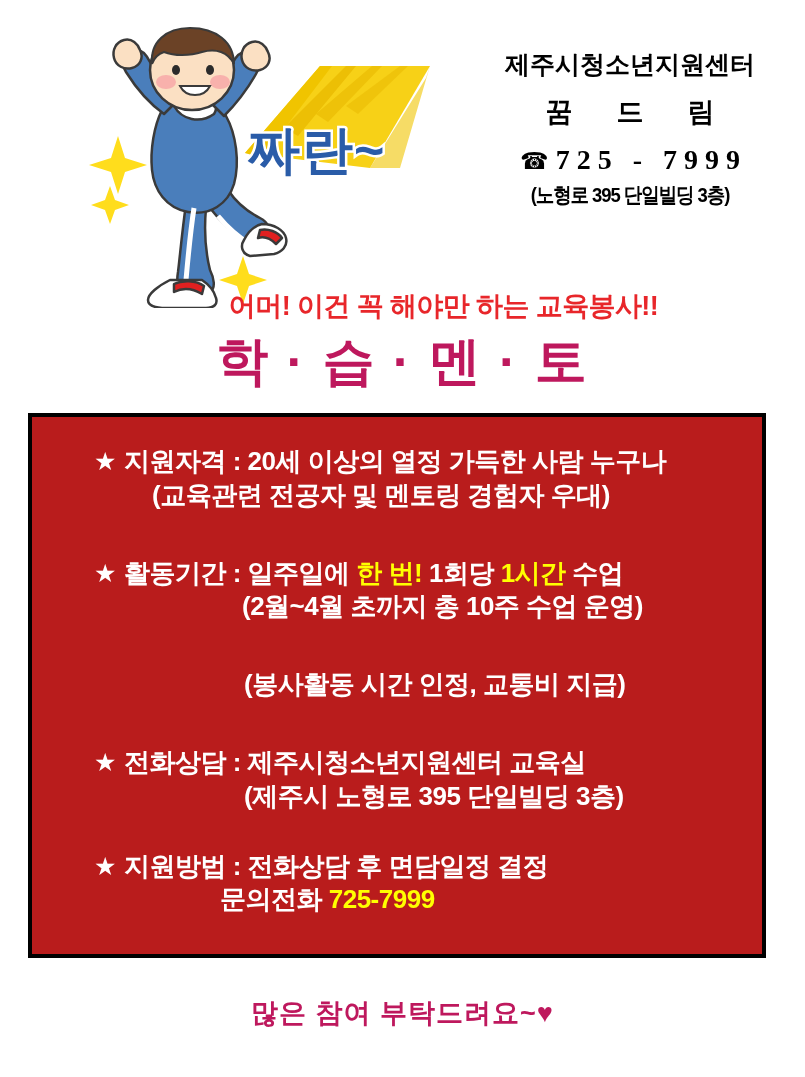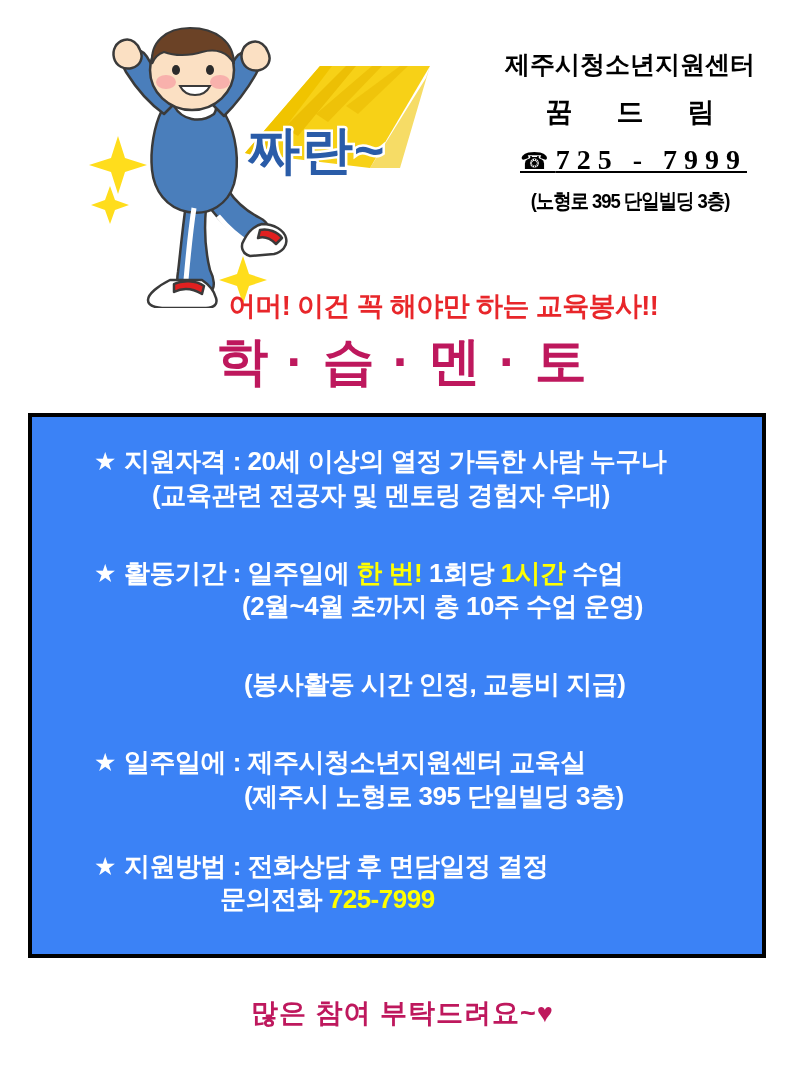--- a/index.html
+++ b/index.html
@@ -40,22 +40,21 @@
     font-size: 27px;
     letter-spacing: 44px;
     text-indent: 44px;
     margin-bottom: 20px;
   }
   #org-phone {
     font-family: "Liberation Serif", "DejaVu Serif", serif;
     font-size: 28px;
     letter-spacing: 7px;
     text-indent: 7px;
-    margin-bottom: 16px;
-    text-decoration: underline;
+    margin-bottom: 10px;
   }
   #org-phone .tel-glyph {
     font-family: "DejaVu Sans", sans-serif;
     font-size: 23px;
   }
   #org-address {
     font-size: 21px;
     letter-spacing: -1.2px;
     transform: scaleX(0.88);
     transform-origin: center;
@@ -99,21 +98,21 @@
   }
 
   
   #info-box {
     position: absolute;
     top: 413px;
     left: 28px;
     width: 738px;
     height: 545px;
     box-sizing: border-box;
-    background: #3b82f6;
+    background: #b91c1c;
     border: 4px solid #000000;
     padding: 28px 0 0 0;
   }
   .info-row {
     position: relative;
     color: #ffffff;
     margin-bottom: 20px;
   }
   .row-first {
     display: block;
@@ -267,21 +266,21 @@
   </div>
 
   <div class="info-row" id="row-3">
     <span class="row-second">
       <span class="row-parts"><span>(봉사활동 시간 인정, 교통비 지급)</span></span>
     </span>
   </div>
 
   <div class="info-row" id="row-4">
     <span class="row-first">
-      <span class="bullet-star">★</span><span class="row-label">일주일에 :</span><span class="row-parts"><span> 제주시청소년지원센터 교육실</span></span>
+      <span class="bullet-star">★</span><span class="row-label">전화상담 :</span><span class="row-parts"><span> 제주시청소년지원센터 교육실</span></span>
     </span>
     <span class="row-second">
       <span class="row-parts"><span>(제주시 노형로  395 단일빌딩 3층)</span></span>
     </span>
   </div>
 
   <div class="info-row" id="row-5">
     <span class="row-first">
       <span class="bullet-star">★</span><span class="row-label">지원방법 :</span><span class="row-parts"><span> 전화상담 후 면담일정 결정</span></span>
     </span>

